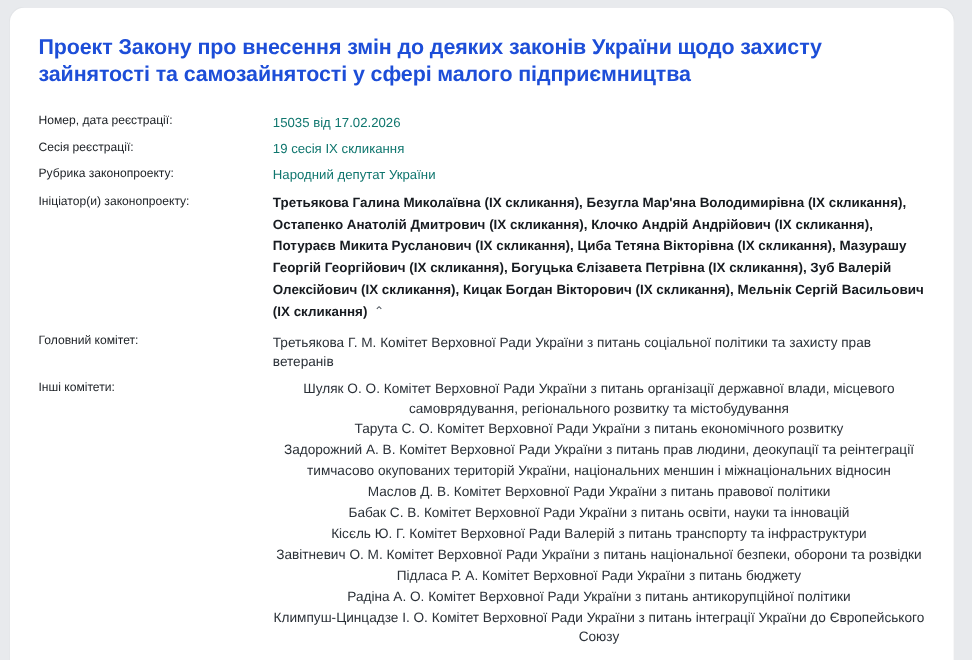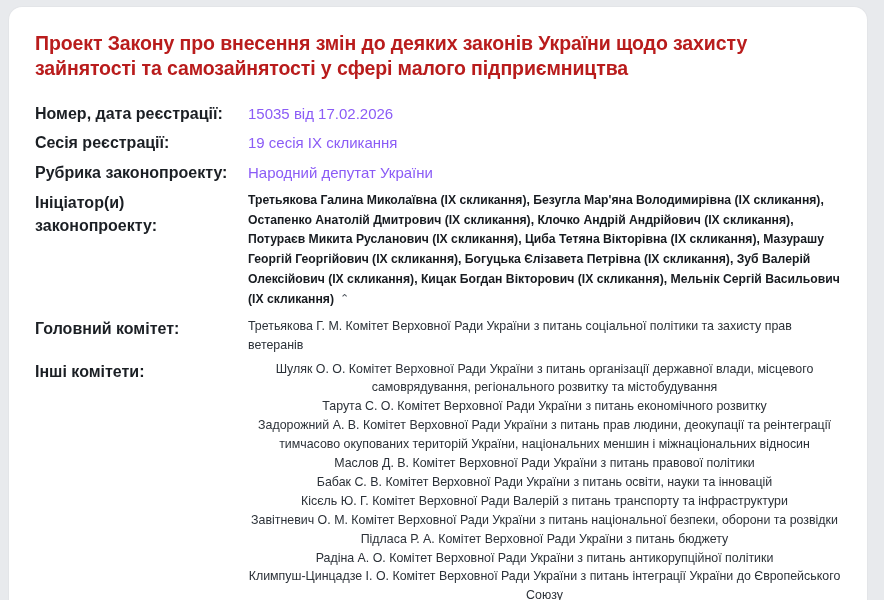--- a/index.html
+++ b/index.html
@@ -27,44 +27,44 @@
     border-bottom: none;
     border-radius: 14px 14px 0 0;
     box-sizing: border-box;
     padding: 22px 26px 10px 26px;
   }
 
   .bill-title {
     font-size: 19.5px;
     font-weight: bold;
     line-height: 1.30;
-    color: #b91c1c;
+    color: #1d4ed8;
     letter-spacing: -0.1px;
     margin: 2px 0 20px 0;
     max-width: 740px;
   }
 
   
   .meta {
     display: grid;
     grid-template-columns: 213px 1fr;
     row-gap: 0;
     column-gap: 0;
   }
   .meta-label {
-    font-size: 16px;
-    font-weight: bold;
+    font-size: 11px;
+    font-weight: normal;
     color: #1b1f24;
     line-height: 1.42;
     padding: 1px 10px 6px 0;
     white-space: pre-line;
   }
   .meta-value {
-    font-size: 15px;
-    color: #8b5cf6;
+    font-size: 12px;
+    color: #0f766e;
     line-height: 1.45;
     padding: 1px 0 6px 0;
   }
 
   
   .initiators {
     font-size: 12.2px;
     font-weight: bold;
     color: #171b20;
     line-height: 1.62;

